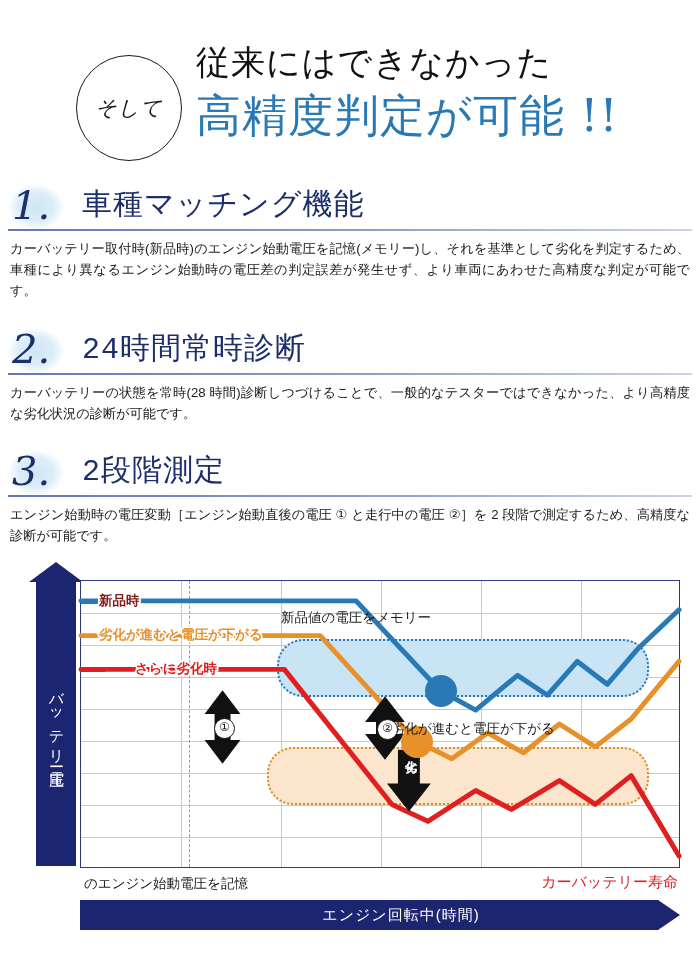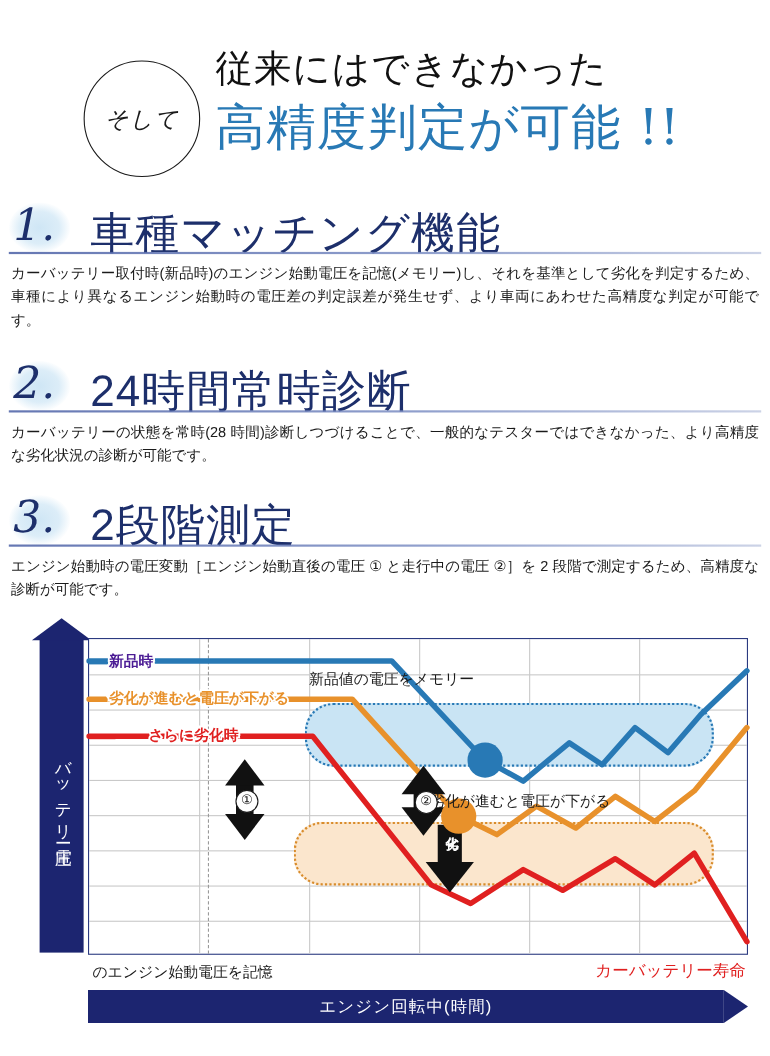--- a/index.html
+++ b/index.html
@@ -40,22 +40,22 @@
     border-radius:50%;
   }
   .num{
     position:absolute;left:12px;top:-4px;width:58px;
     font-family:"DejaVu Serif","Liberation Serif",serif;
     font-style:italic;font-size:40px;color:#1d2f6b;
     text-align:left;line-height:46px;
   }
   .sec-title{
     position:absolute;left:82px;top:-2px;
-    font-family:Liberation Sans, sans-serif;
-    font-size:40px;color:#1d2f6b;letter-spacing:1px;white-space:nowrap;
+    font-family:Liberation Mono, monospace;
+    font-size:30px;color:#1d2f6b;letter-spacing:1px;white-space:nowrap;
   }
   .rule{
     position:absolute;left:8px;width:684px;height:2px;
     background:linear-gradient(to right,#4a5fa5 0%, #7d8fc4 55%, #c3cbe2 100%);
     opacity:.85;
   }
   .sec-body{
     position:absolute;left:10px;width:680px;
     font-size:13.2px;line-height:21px;color:#1a1a1a;
     letter-spacing:0px;text-align:justify;
@@ -104,34 +104,34 @@
     background:#1c2570;
   }
   .x-axis:after{
     content:"";position:absolute;right:-22px;top:0;
     border-top:15px solid transparent;border-bottom:15px solid transparent;
     border-left:22px solid #1c2570;width:0;height:0;
   }
   .x-axis-text{
     position:absolute;left:0;top:0;width:578px;height:30px;
     display:flex;align-items:center;justify-content:center;
-    color:#ffffff;font-size:15px;letter-spacing:1px;
+    color:#ffffff;font-size:15px;letter-spacing:1px;padding-left:32px;
   }
 
   .axis-note{position:absolute;font-size:13.5px;white-space:nowrap;}
   .note-left{left:84px;top:307px;color:#1a1a1a;}
   .note-right{right:22px;top:305px;color:#e02020;font-size:15px;}
 
   
   .leg{
     position:absolute;font-size:13.5px;font-weight:bold;white-space:nowrap;
     -webkit-text-stroke:3.2px #ffffff;paint-order:stroke fill;
   }
   .leg-in{position:relative;}
-  .leg-blue{color:#4c1d95;}
+  .leg-blue{color:#7f1d1d;}
   .leg-orange{color:#e8912b;}
   .leg-red{color:#e02020;}
   .leg-bar{position:absolute;height:3.5px;}
 
   .memo-label{
     position:absolute;font-size:13.5px;color:#1a1a1a;white-space:nowrap;
   }
   .ann-text{
     position:absolute;font-size:13.5px;color:#1a1a1a;white-space:nowrap;
   }

